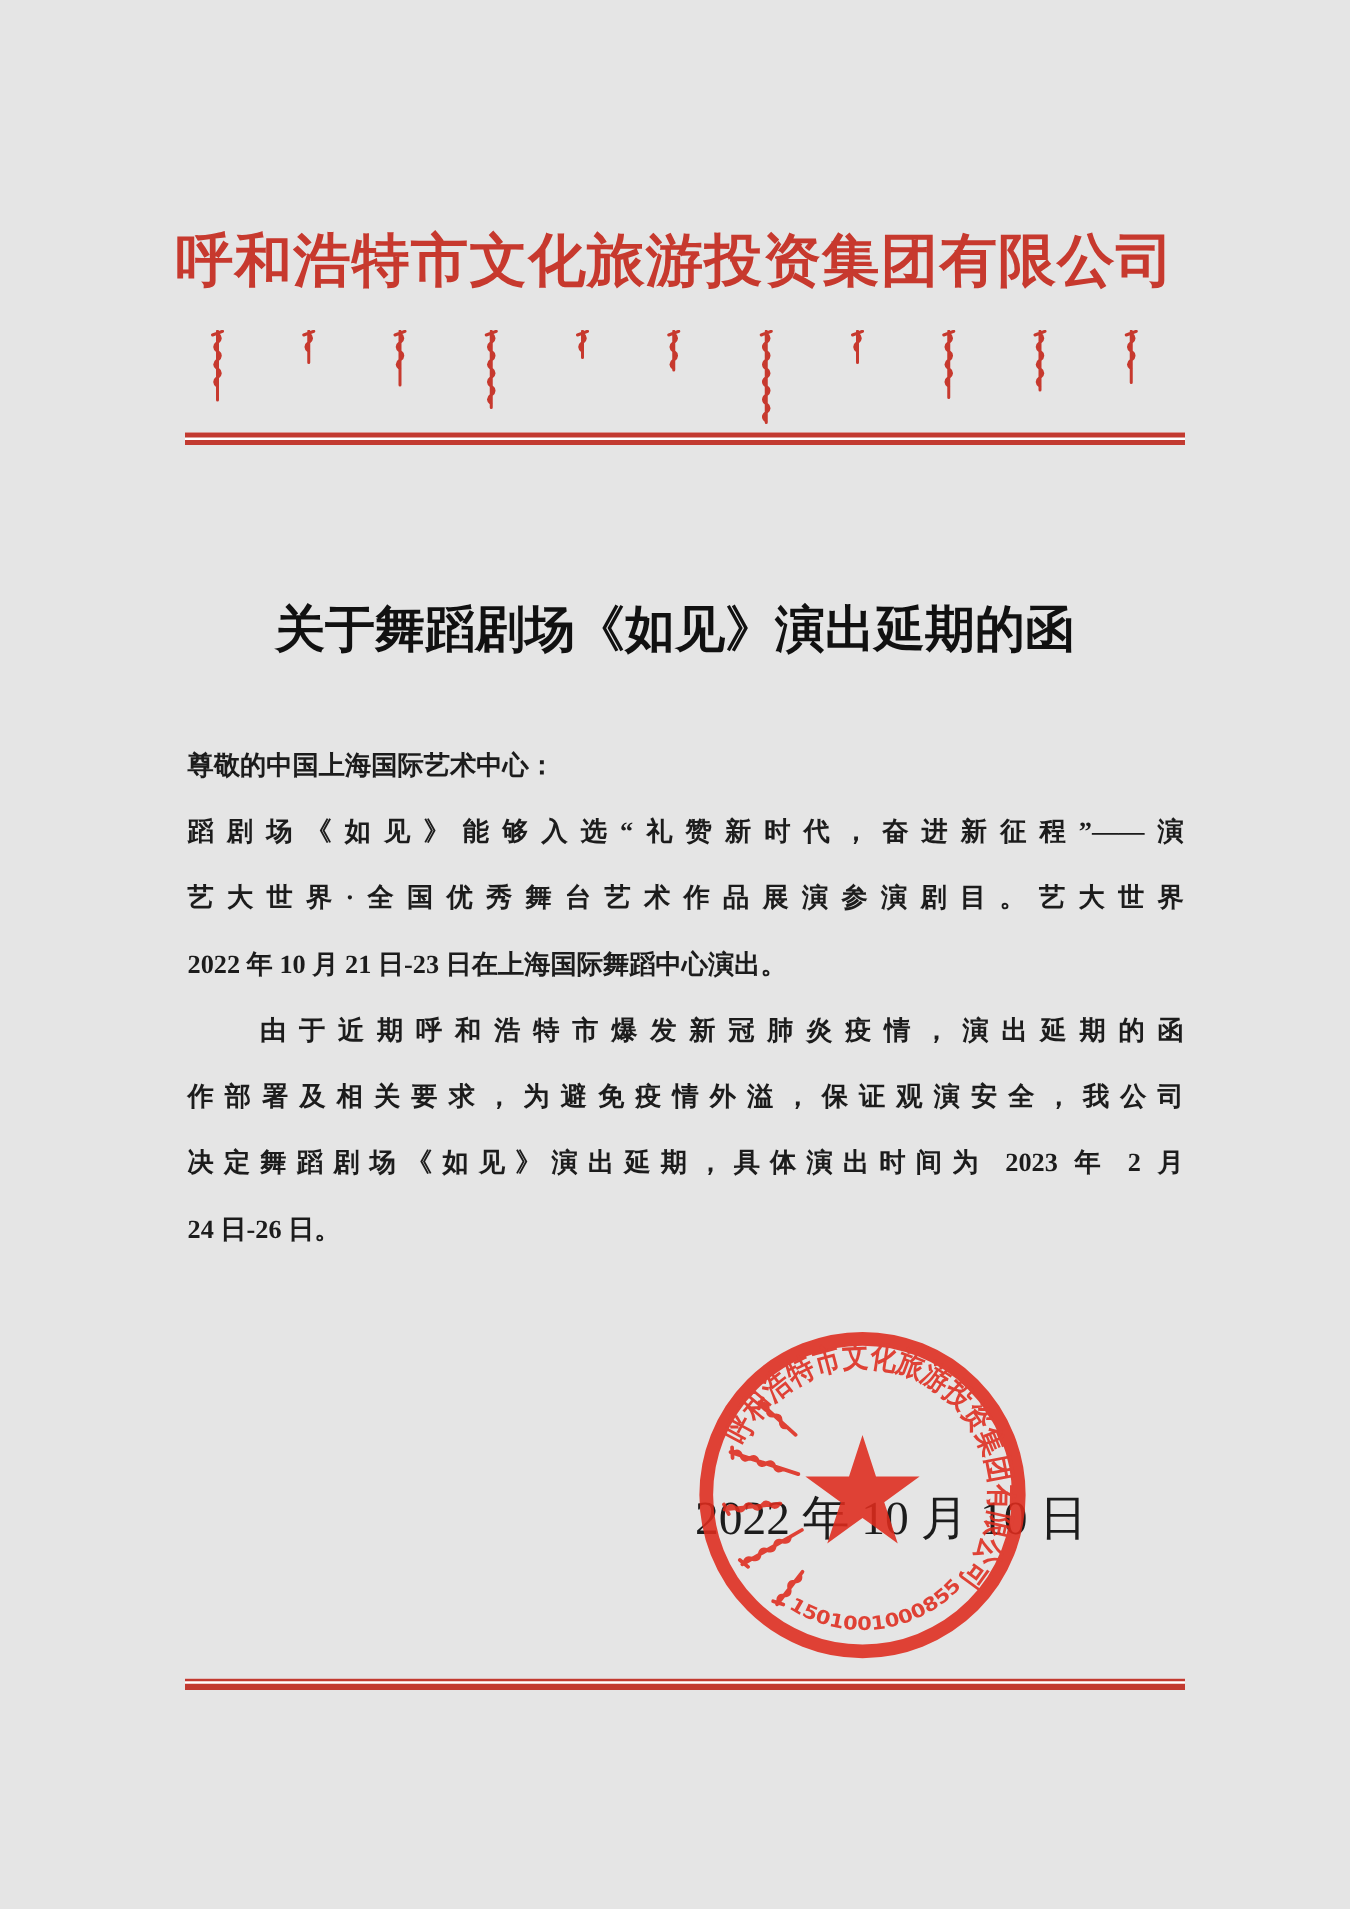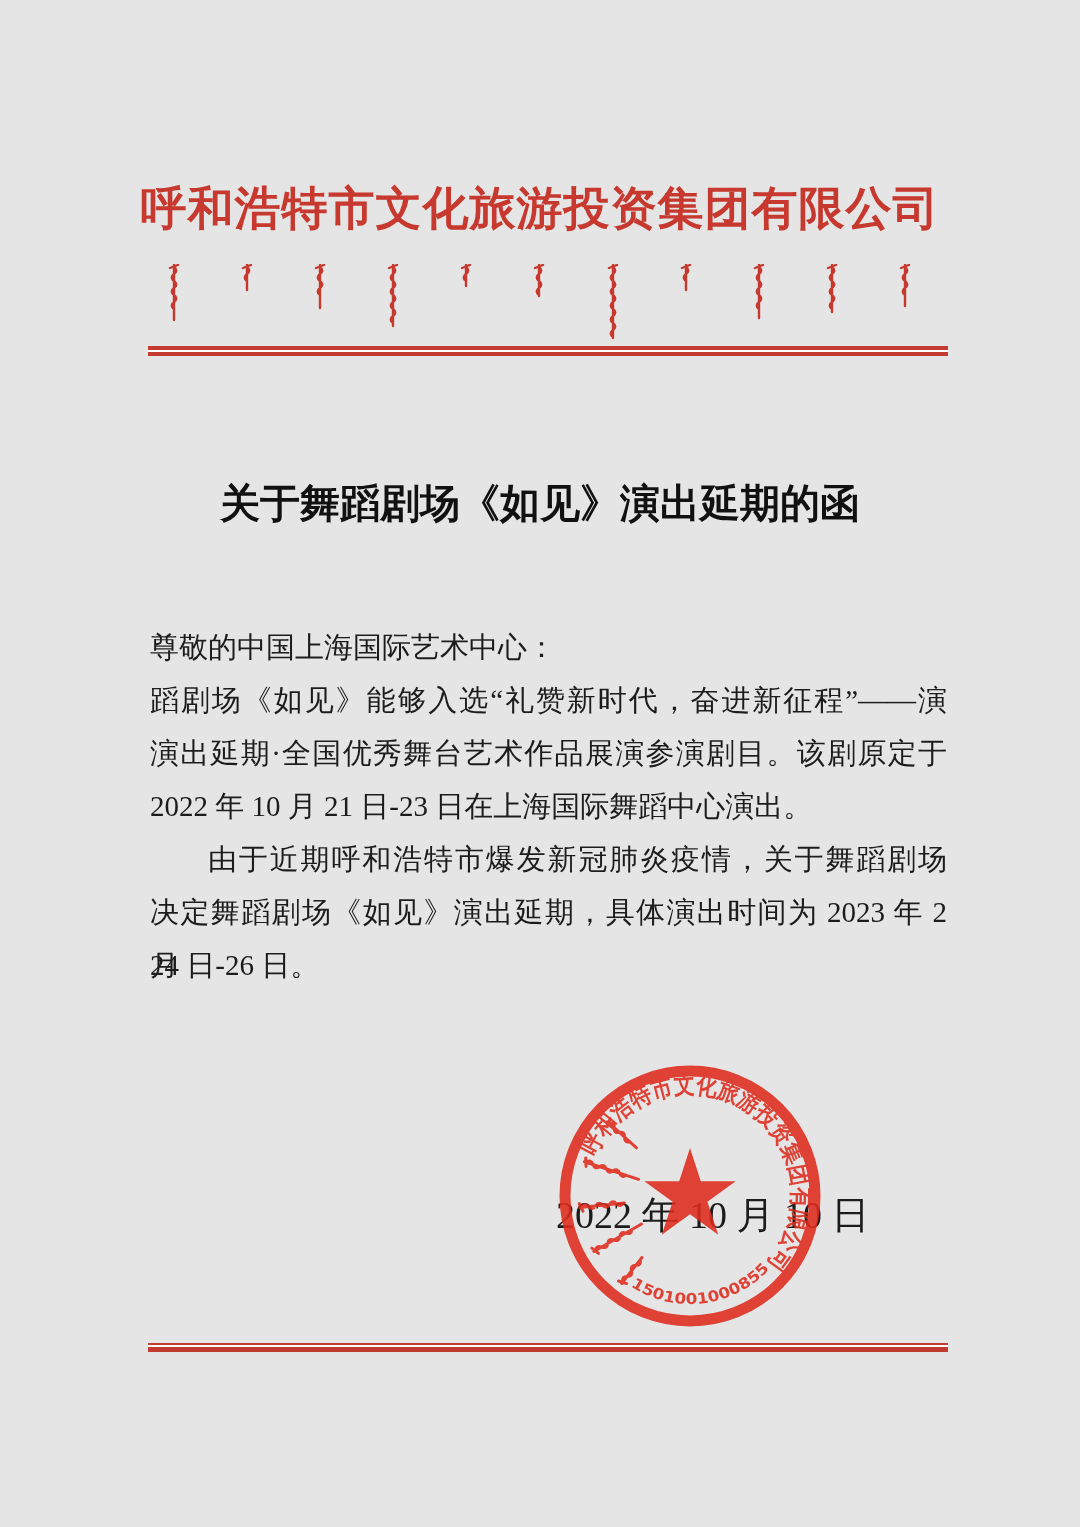--- a/index.html
+++ b/index.html
@@ -36,23 +36,24 @@
   }
   
   .doc-title{
     position:absolute;top:476px;left:0;right:0;
     text-align:center;
     font-size:40px;font-weight:bold;
     color:#111111;
   }
   
   .body-text{
-    position:absolute;top:621px;left:150px;width:797px;
-    font-size:29px;
+    position:absolute;top:586px;left:150px;width:797px;
+    font-size:21px;
     line-height:53px;
+    font-weight:bold;
   }
   .body-text .line{height:53px;white-space:nowrap;}
   .body-text .line.j{
     white-space:normal;
     text-align:justify;
     text-align-last:justify;
   }
   .body-text .line.ind{padding-left:58px;}
   .body-text .line.j.ind{text-indent:0;}
   
@@ -121,23 +122,24 @@
       </svg>
     </div>
 
   <div class="rule-top"></div>
 
   <div class="doc-title">关于舞蹈剧场《如见》演出延期的函</div>
 
   <div class="body-text">
     <div class="line">尊敬的中国上海国际艺术中心：</div>
     <div class="line j">蹈剧场《如见》能够入选“礼赞新时代，奋进新征程”——演</div>
-    <div class="line j">演出延期·全国优秀舞台艺术作品展演参演剧目。该剧原定于</div>
+    <div class="line j">艺大世界·全国优秀舞台艺术作品展演参演剧目。艺大世界</div>
     <div class="line">2022 年 10 月 21 日-23 日在上海国际舞蹈中心演出。</div>
-    <div class="line j ind">由于近期呼和浩特市爆发新冠肺炎疫情，关于舞蹈剧场</div>
+    <div class="line j ind">由于近期呼和浩特市爆发新冠肺炎疫情，演出延期的函</div>
+    <div class="line j">作部署及相关要求，为避免疫情外溢，保证观演安全，我公司</div>
     <div class="line j">决定舞蹈剧场《如见》演出延期，具体演出时间为 2023 年 2 月</div>
     <div class="line">24 日-26 日。</div>
   </div>
 
   <div class="date-line">2022 年 10 月 10 日</div>
 
   <svg class="seal" viewBox="-136 -136 272 272">
     <defs>
 
       <path id="seal-arc-name" d="M -95.86 -37.34 A 102.9 102.9 0 1 1 -8.97 102.51" fill="none"></path>

